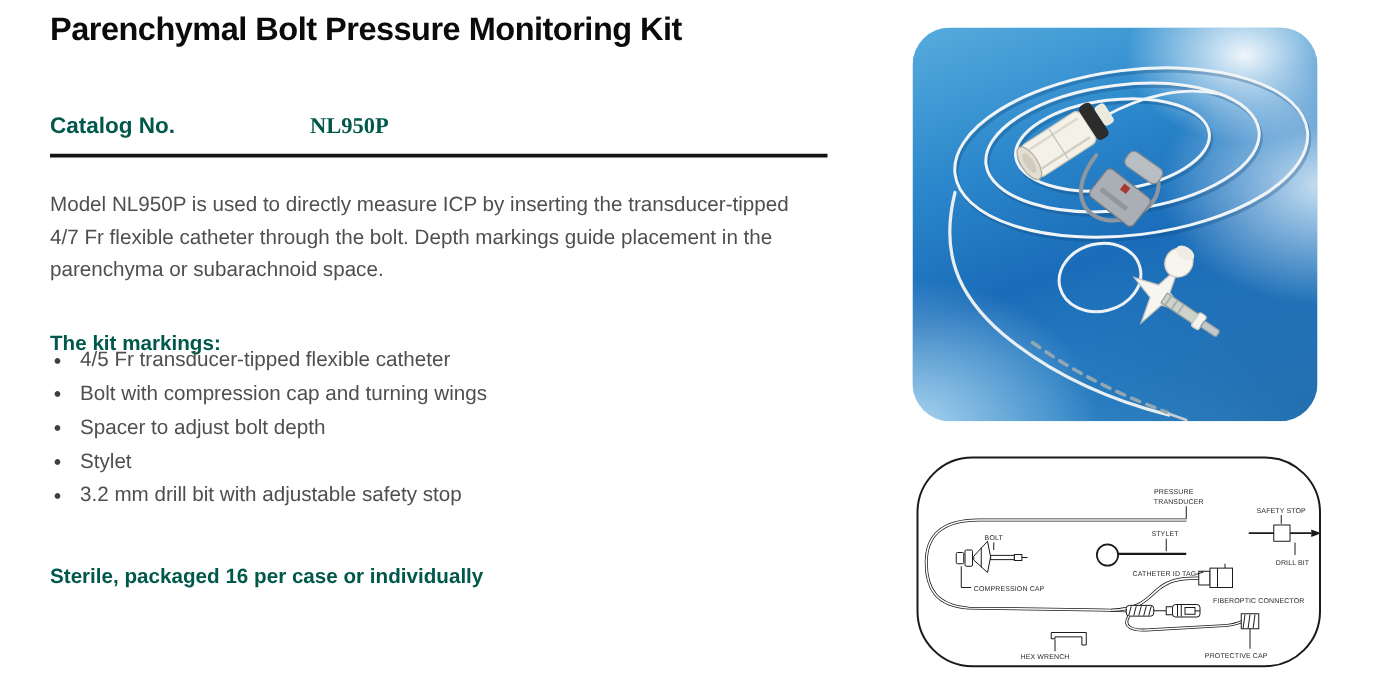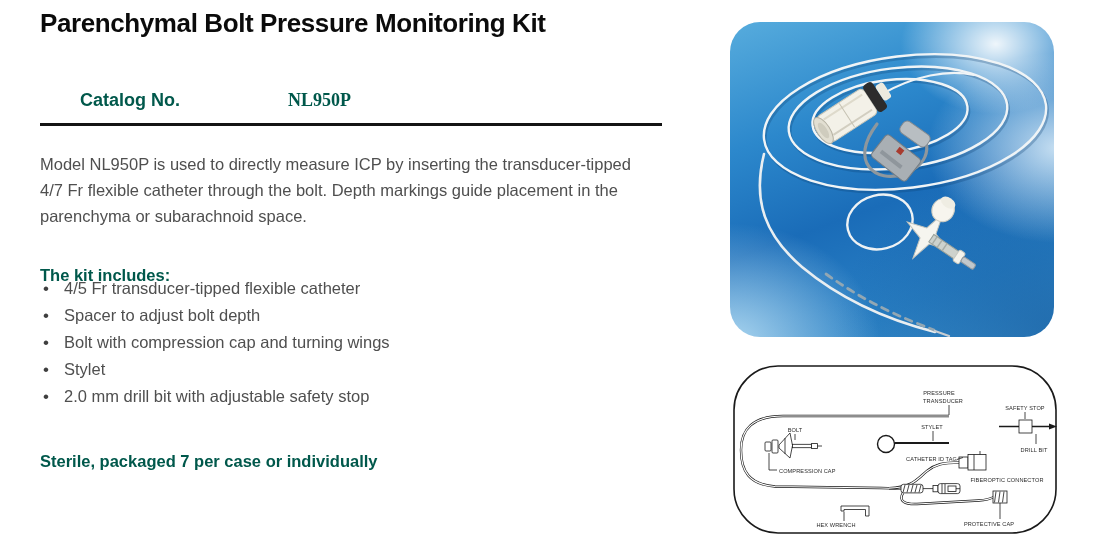--- a/index.html
+++ b/index.html
@@ -9,21 +9,21 @@
   }
   .abs{position:absolute;}
   .page-title{
     left:40px;top:8px;width:660px;margin:0;
     font-size:26px;font-weight:700;letter-spacing:-0.4px;
     color:var(--title-black,#0b0b0b);
   }
   .catalog-row{left:40px;top:90px;width:622px;height:24px;}
   .catalog-label,.catalog-number{
     font-size:18px;font-weight:700;color:var(--heading-green,#00584b);
-    position:absolute;top:0;white-space:nowrap;margin-left:40px;
+    position:absolute;top:0;white-space:nowrap;
   }
   .catalog-label{left:0;}
   .catalog-number{left:208px;font-family:Liberation Serif, serif;}
   .rule{left:40px;top:123px;width:622px;height:3px;background:var(--rule-black,#111);}
   .description{
     left:40px;top:151px;width:612px;margin:0;
     font-size:16.5px;line-height:26px;color:var(--body-gray,#4f4f4f);
   }
   .kit-heading{
     left:40px;top:266px;width:612px;
@@ -68,31 +68,31 @@
 
   <div class="abs catalog-row">
     <span class="catalog-label">Catalog No.</span>
     <span class="catalog-number">NL950P</span>
   </div>
 
   <div class="abs rule"></div>
 
   <p class="abs description">Model NL950P is used to directly measure ICP by inserting the transducer-tipped 4/7 Fr flexible catheter through the bolt. Depth markings guide placement in the parenchyma or subarachnoid space.</p>
 
-  <div class="abs kit-heading">The kit includes:</div>
+  <div class="abs kit-heading">The kit markings:</div>
 
   <ul class="abs kit-list">
       <li>4/5 Fr transducer-tipped flexible catheter</li>
+      <li>Bolt with compression cap and turning wings</li>
       <li>Spacer to adjust bolt depth</li>
-      <li>Bolt with compression cap and turning wings</li>
       <li>Stylet</li>
-      <li>2.0 mm drill bit with adjustable safety stop</li>
+      <li>3.2 mm drill bit with adjustable safety stop</li>
     </ul>
 
-  <div class="abs sterile-note">Sterile, packaged 7 per case or individually</div>
+  <div class="abs sterile-note">Sterile, packaged 16 per case or individually</div>
 
   <div class="abs product-photo">
     <svg viewBox="0 0 324 315">
 
       <g fill="none" stroke-linecap="round">
         <g stroke="rgba(10,60,110,0.28)" stroke-width="2.6" transform="translate(1.5,2.5)">
           <ellipse cx="175" cy="100" rx="142" ry="66" transform="rotate(-7 175 100)"></ellipse>
           <ellipse cx="168" cy="96" rx="110" ry="50" transform="rotate(-7 168 96)"></ellipse>
           <ellipse cx="160" cy="94" rx="78" ry="36" transform="rotate(-7 160 94)"></ellipse>
         </g>

